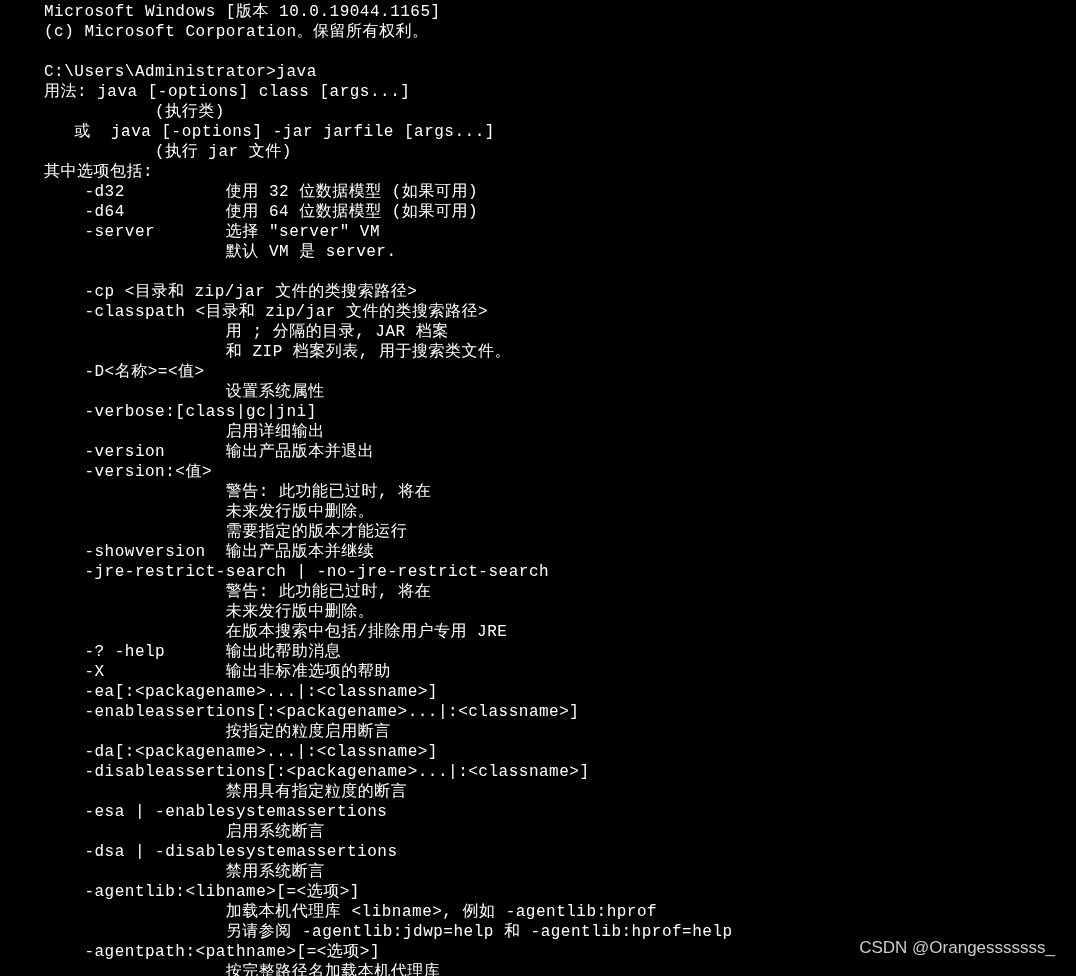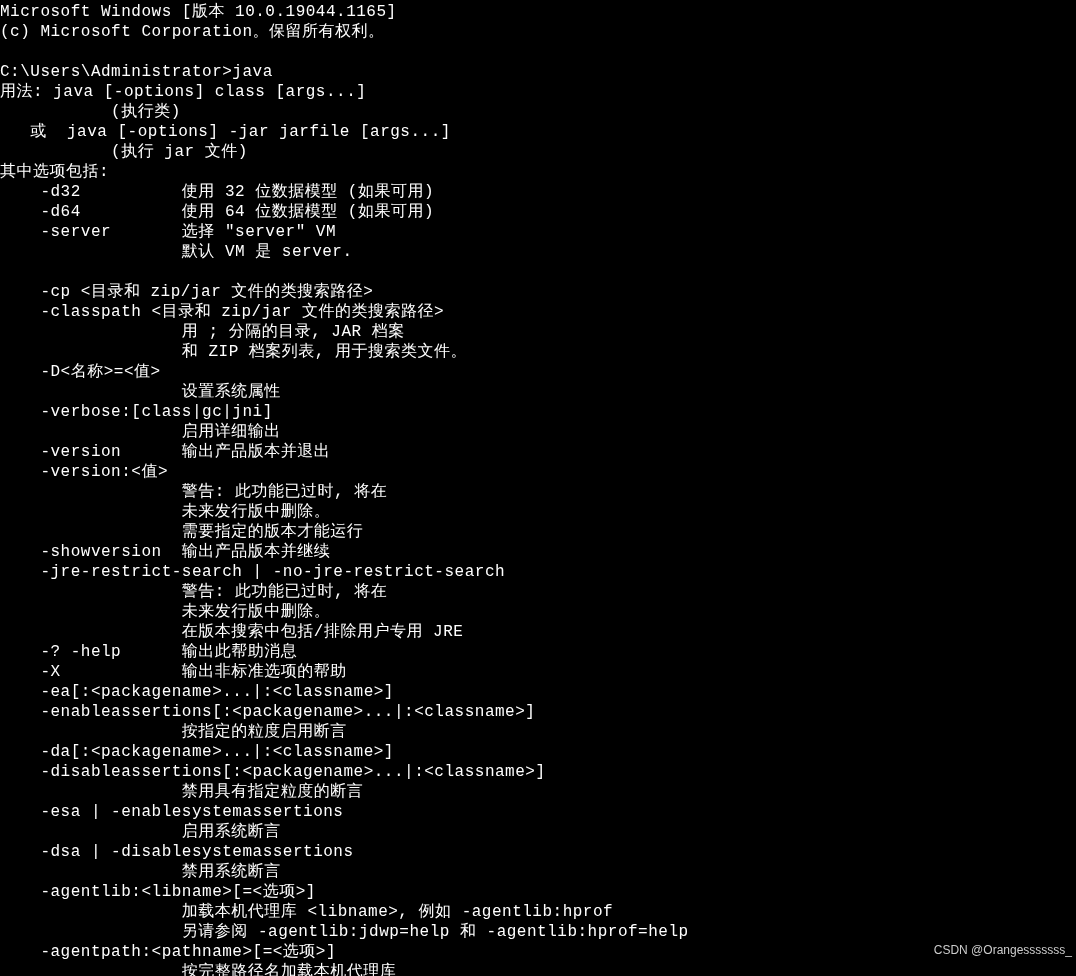--- a/index.html
+++ b/index.html
@@ -18,27 +18,28 @@
       overflow: hidden;
       position: relative;
       padding: 2px 0 0 0;
     }
     .terminal {
       white-space: pre;
       letter-spacing: 0.5px;
     }
     .line {
       white-space: pre;
+      padding-left: 44px;
     }
     .watermark {
       position: absolute;
       bottom: 18px;
-      right: 4px;
+      right: 21px;
       color: #cccccc;
-      font-size: 12px;
+      font-size: 17px;
       font-family: sans-serif;
     }
   </style>
 </head>
 <body>
 
 <div class="terminal" id="terminal-container"><div class="line">Microsoft Windows [版本 10.0.19044.1165]</div><div class="line">(c) Microsoft Corporation。保留所有权利。</div><div class="line">&nbsp;</div><div class="line">C:\Users\Administrator&gt;java</div><div class="line">用法: java [-options] class [args...]</div><div class="line">           (执行类)</div><div class="line">   或  java [-options] -jar jarfile [args...]</div><div class="line">           (执行 jar 文件)</div><div class="line">其中选项包括:</div><div class="line">    -d32          使用 32 位数据模型 (如果可用)</div><div class="line">    -d64          使用 64 位数据模型 (如果可用)</div><div class="line">    -server       选择 "server" VM</div><div class="line">                  默认 VM 是 server.</div><div class="line">&nbsp;</div><div class="line">    -cp &lt;目录和 zip/jar 文件的类搜索路径&gt;</div><div class="line">    -classpath &lt;目录和 zip/jar 文件的类搜索路径&gt;</div><div class="line">                  用 ; 分隔的目录, JAR 档案</div><div class="line">                  和 ZIP 档案列表, 用于搜索类文件。</div><div class="line">    -D&lt;名称&gt;=&lt;值&gt;</div><div class="line">                  设置系统属性</div><div class="line">    -verbose:[class|gc|jni]</div><div class="line">                  启用详细输出</div><div class="line">    -version      输出产品版本并退出</div><div class="line">    -version:&lt;值&gt;</div><div class="line">                  警告: 此功能已过时, 将在</div><div class="line">                  未来发行版中删除。</div><div class="line">                  需要指定的版本才能运行</div><div class="line">    -showversion  输出产品版本并继续</div><div class="line">    -jre-restrict-search | -no-jre-restrict-search</div><div class="line">                  警告: 此功能已过时, 将在</div><div class="line">                  未来发行版中删除。</div><div class="line">                  在版本搜索中包括/排除用户专用 JRE</div><div class="line">    -? -help      输出此帮助消息</div><div class="line">    -X            输出非标准选项的帮助</div><div class="line">    -ea[:&lt;packagename&gt;...|:&lt;classname&gt;]</div><div class="line">    -enableassertions[:&lt;packagename&gt;...|:&lt;classname&gt;]</div><div class="line">                  按指定的粒度启用断言</div><div class="line">    -da[:&lt;packagename&gt;...|:&lt;classname&gt;]</div><div class="line">    -disableassertions[:&lt;packagename&gt;...|:&lt;classname&gt;]</div><div class="line">                  禁用具有指定粒度的断言</div><div class="line">    -esa | -enablesystemassertions</div><div class="line">                  启用系统断言</div><div class="line">    -dsa | -disablesystemassertions</div><div class="line">                  禁用系统断言</div><div class="line">    -agentlib:&lt;libname&gt;[=&lt;选项&gt;]</div><div class="line">                  加载本机代理库 &lt;libname&gt;, 例如 -agentlib:hprof</div><div class="line">                  另请参阅 -agentlib:jdwp=help 和 -agentlib:hprof=help</div><div class="line">    -agentpath:&lt;pathname&gt;[=&lt;选项&gt;]</div><div class="line">                  按完整路径名加载本机代理库</div></div>
 
 <div class="watermark">CSDN @Orangesssssss_</div>
 

